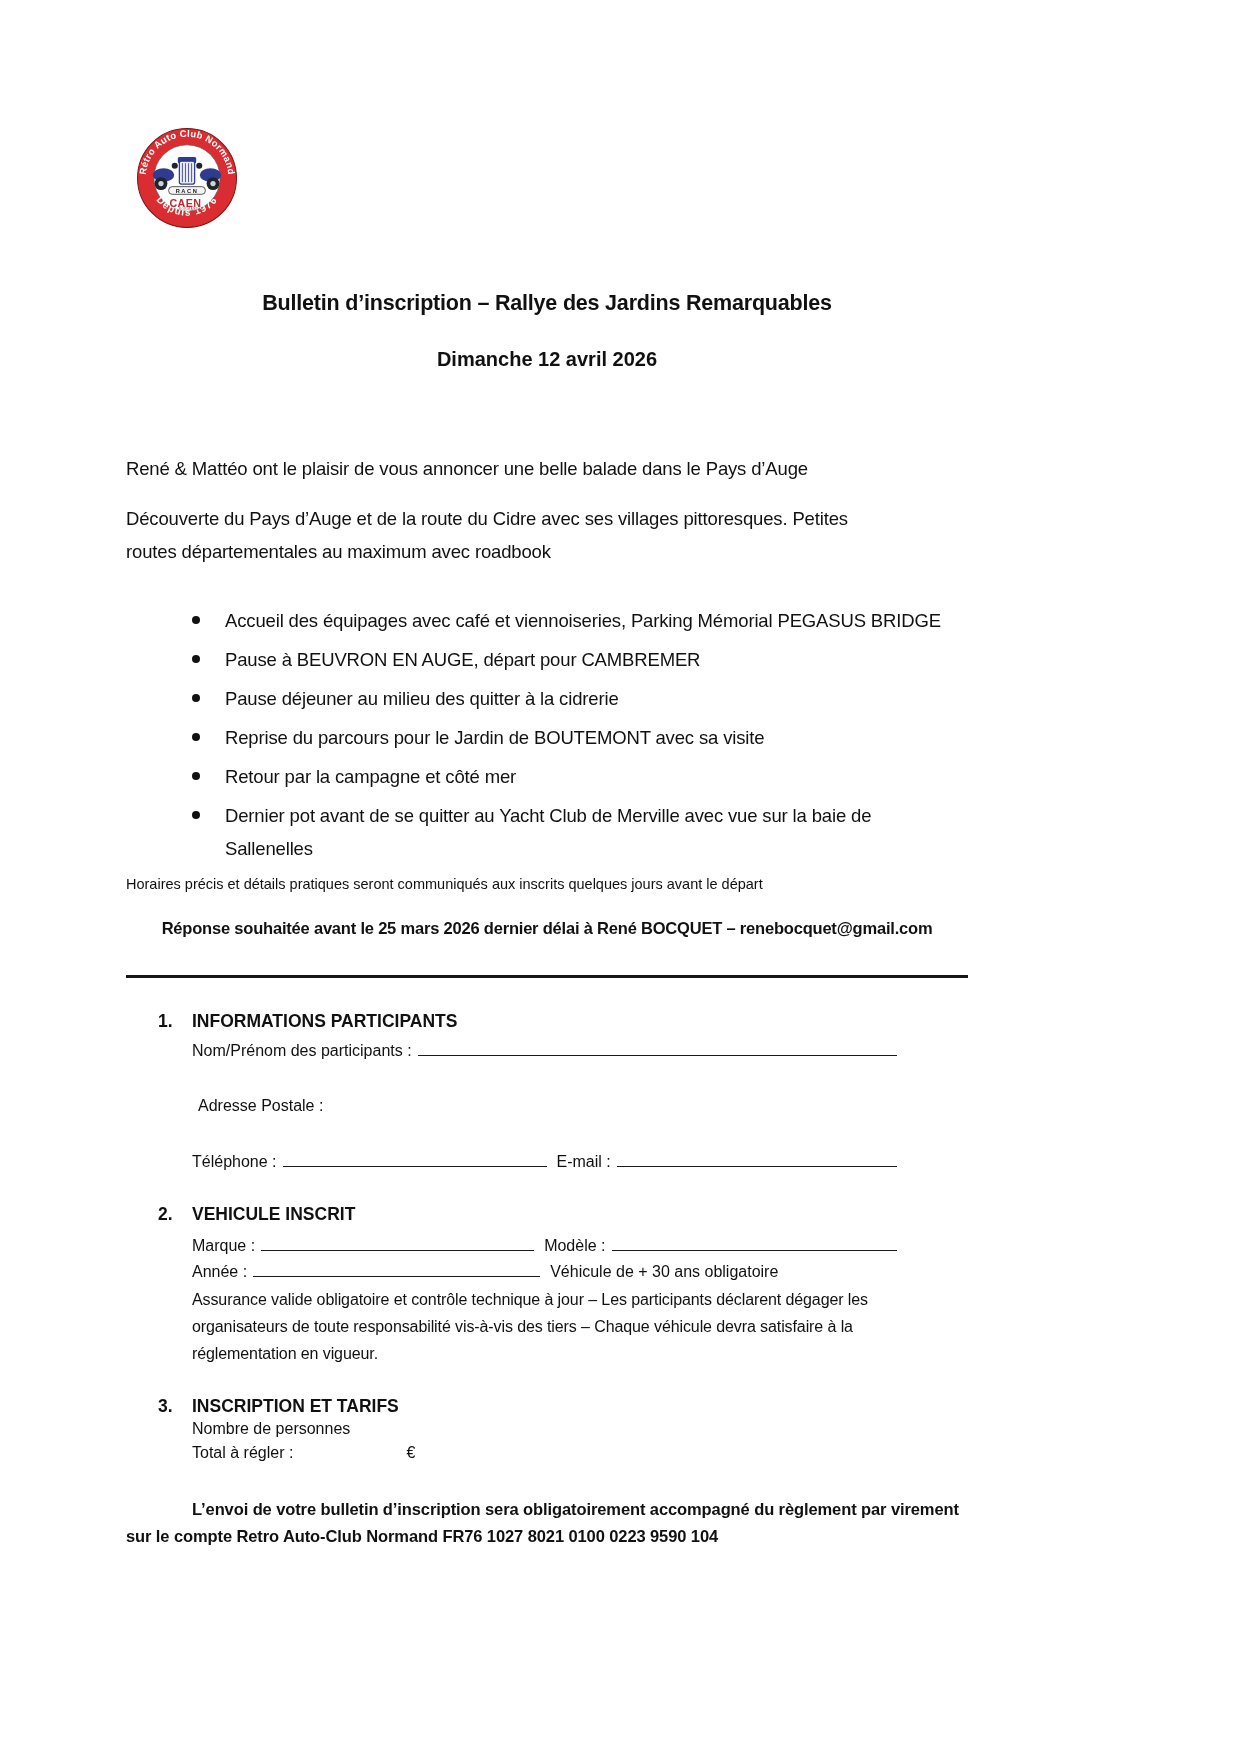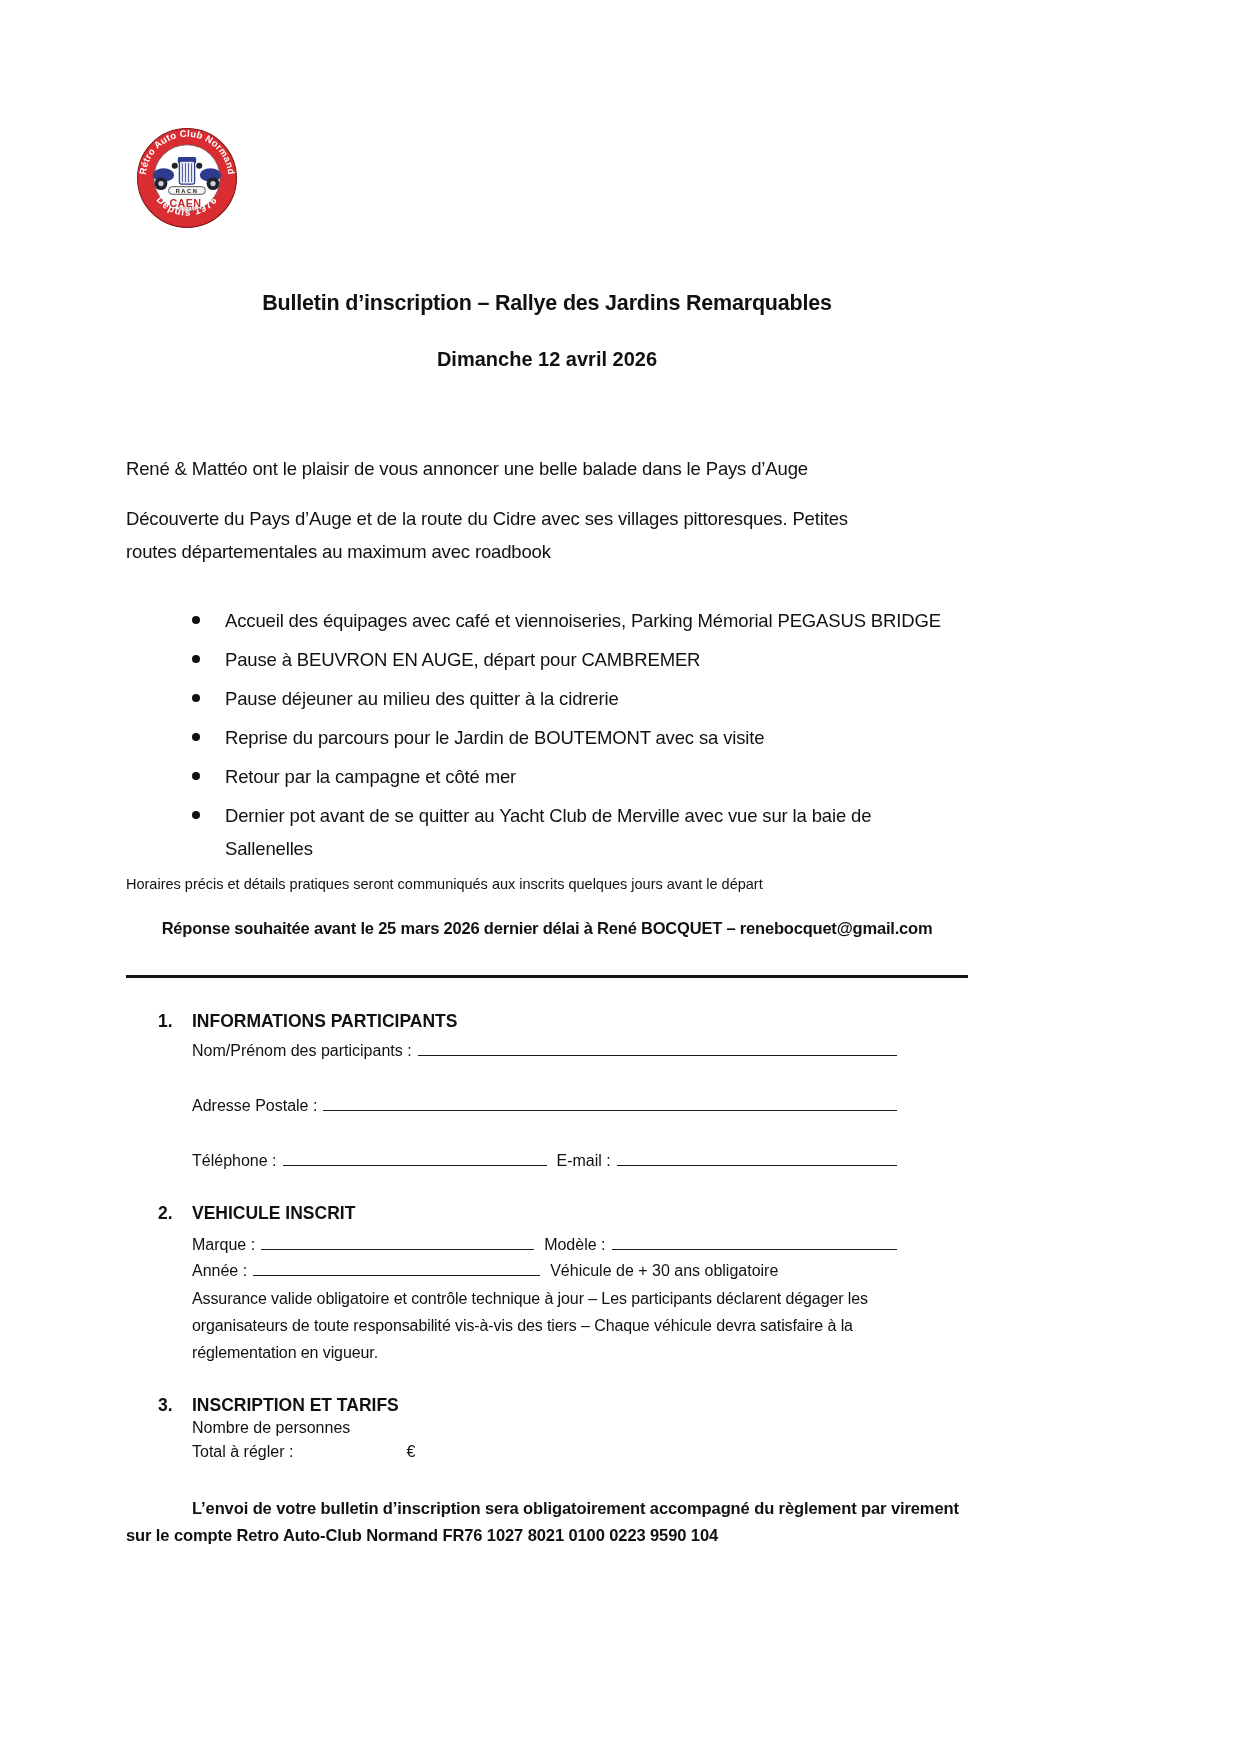--- a/index.html
+++ b/index.html
@@ -45,21 +45,21 @@
   .flabel { white-space:nowrap; }
   .blank { border-bottom:1.5px solid #1a1a1a; margin-left:6px; }
   .grow { flex:1 1 auto; }
   .w264 { flex:0 0 264px; width:264px; }
   .w273 { flex:0 0 273px; width:273px; }
   .w287 { flex:0 0 287px; width:287px; }
   .lbl2 { margin-left:10px; white-space:nowrap; }
   .note-inline { margin-left:10px; white-space:nowrap; }
 
   .frow.nom    { margin-top:5px; }
-  .frow.addr   { margin-top:28px; }
+  .frow.addr   { margin-top:28px;flex-direction:column; }
   .frow.tel    { margin-top:28px; }
   .frow.marque { margin-top:8px; line-height:26px; }
   .frow.annee  { line-height:26px; }
 
   .insurance { margin:1px 0 0; line-height:27px; letter-spacing:-0.1px; white-space:pre-line; }
 
   .tarif   { margin-top:23px; line-height:24px; }
   .persons { line-height:24px; }
   .total-row { line-height:24px; }
   .total-label { display:inline-block; width:210px; }

